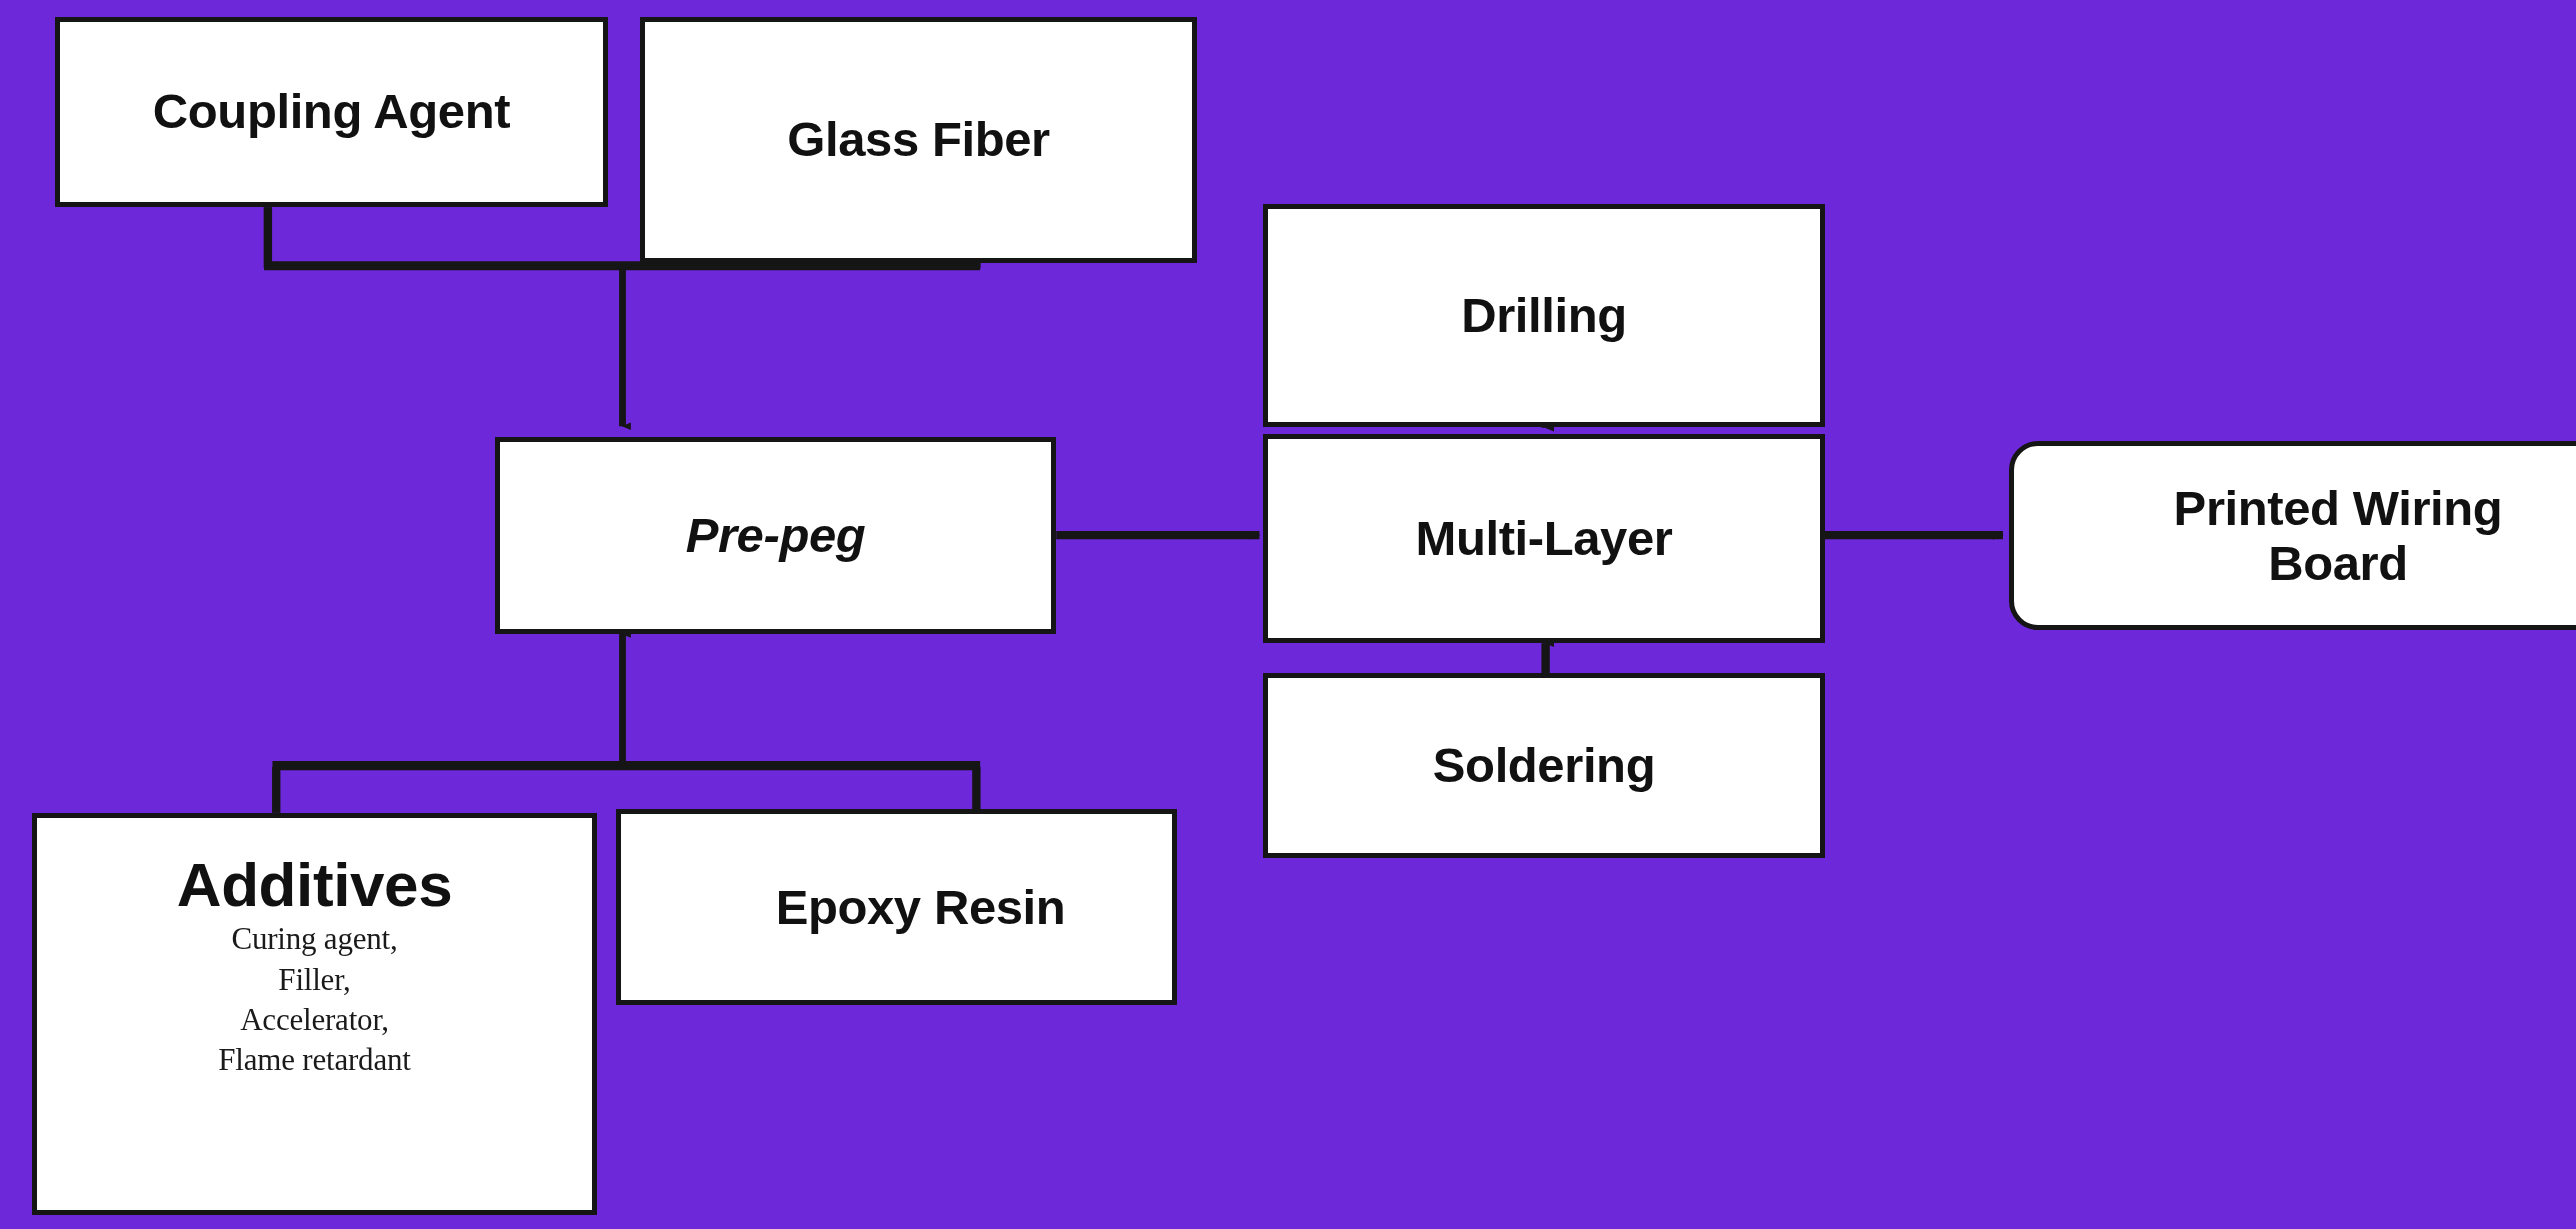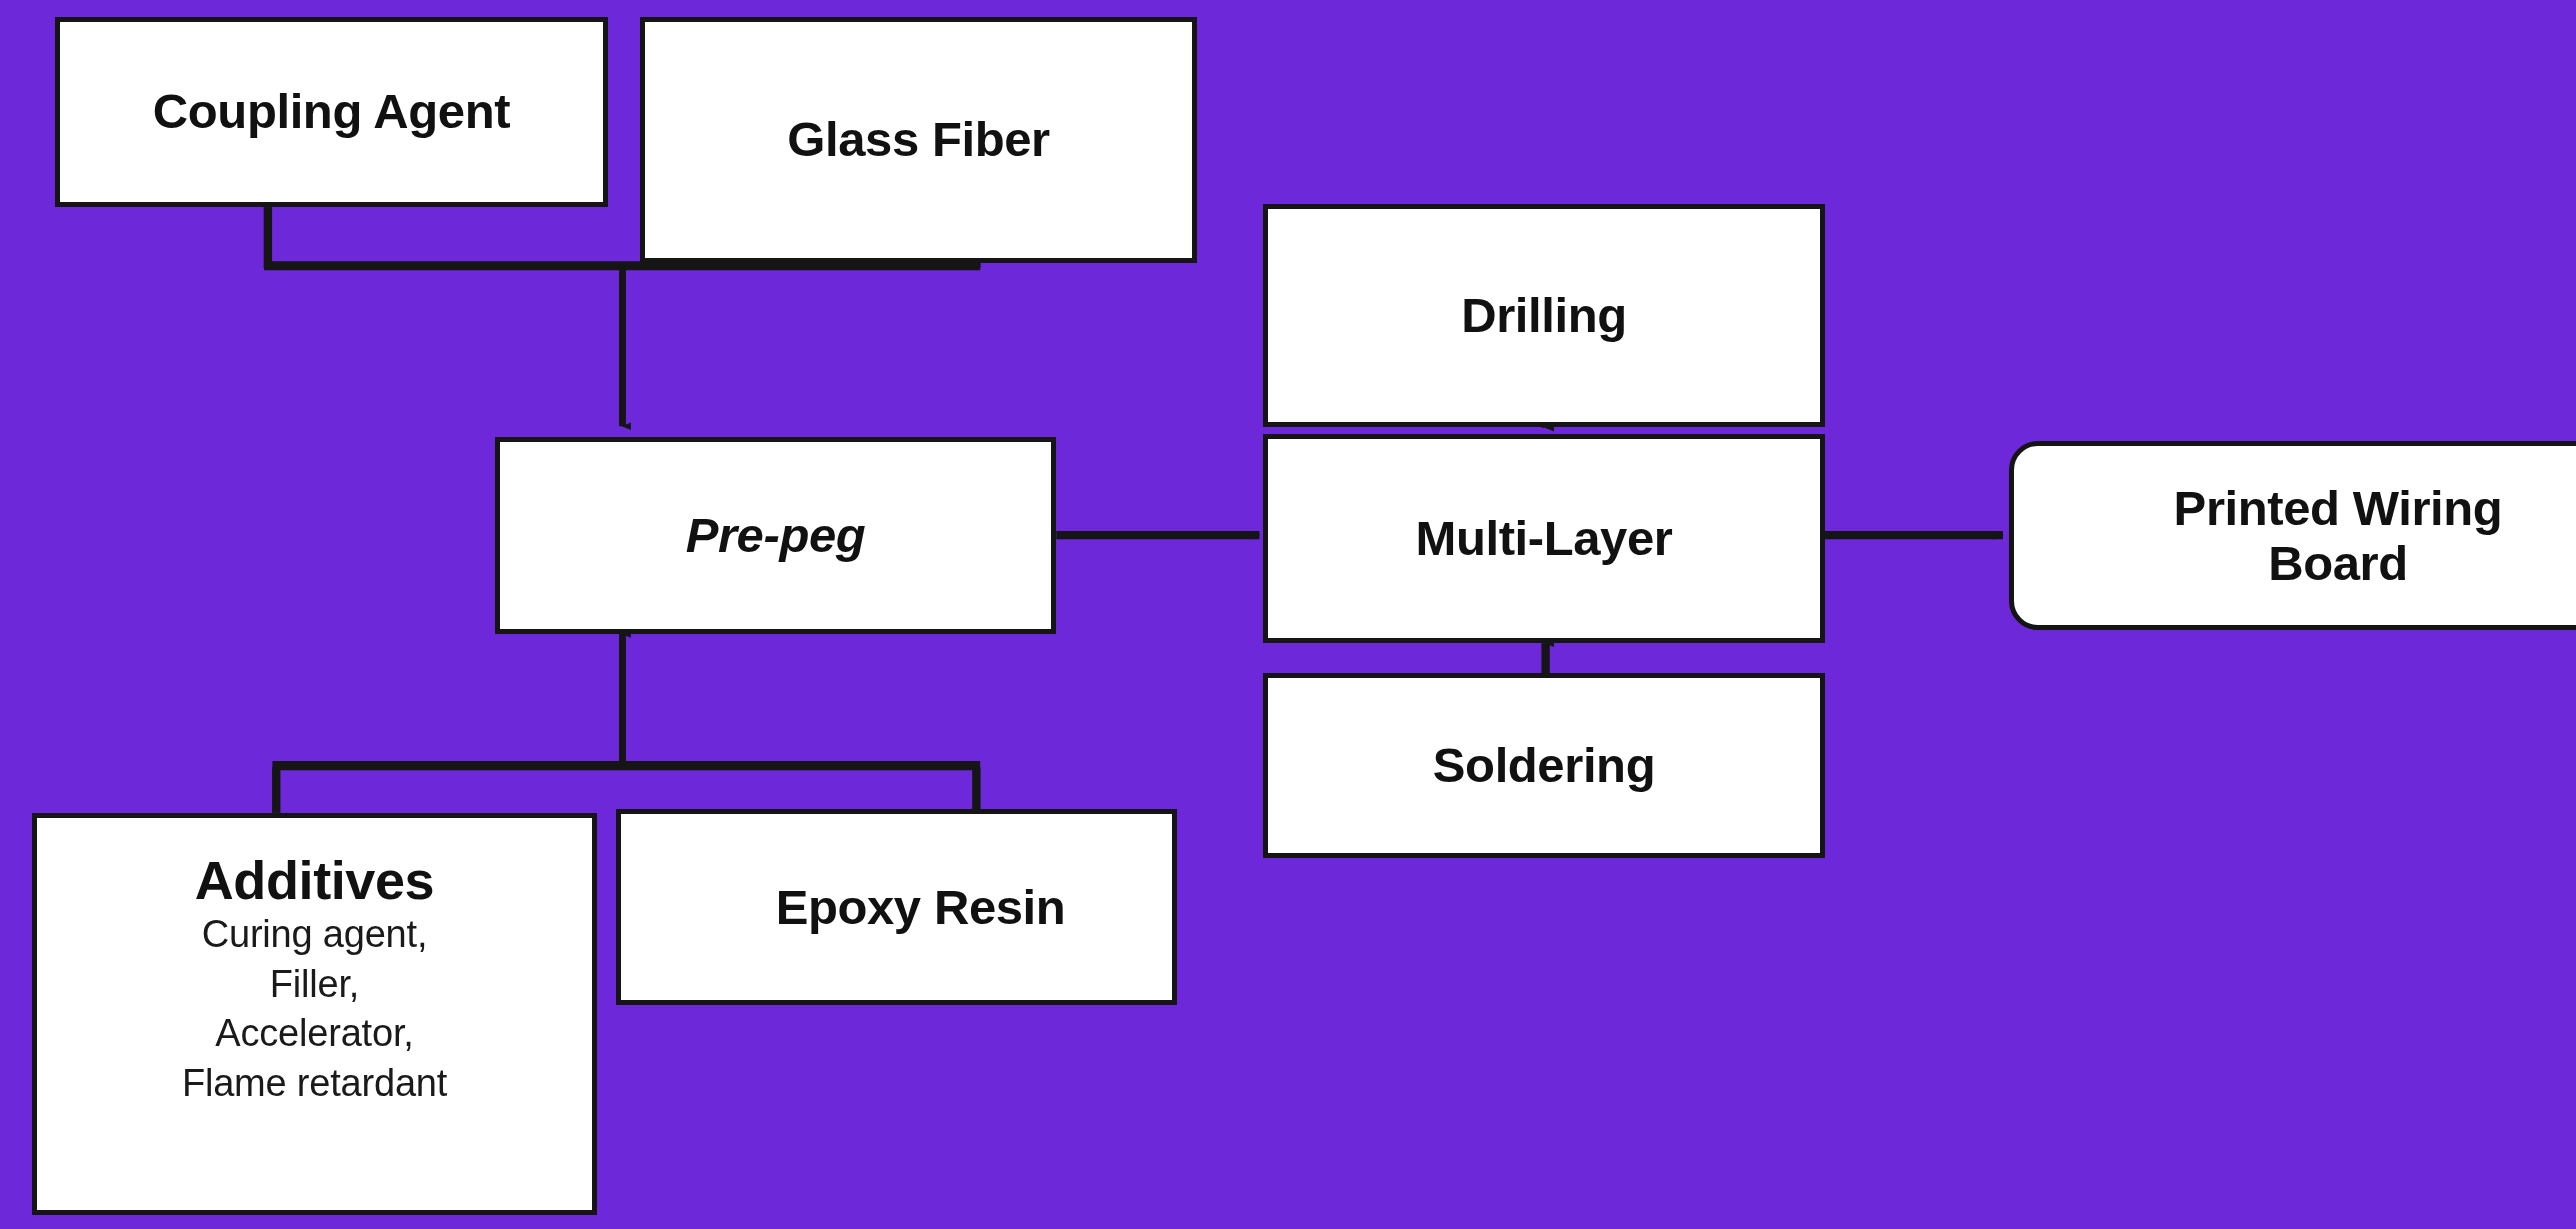--- a/index.html
+++ b/index.html
@@ -36,27 +36,28 @@
     text-align: center;
     z-index: 5;
   }
   .node-label {
     font-weight: bold;
     color: #111111;
     line-height: 1.12;
     letter-spacing: -0.4px;
   }
   .sz-lg { font-size: 49px; }
-  .sz-md { font-size: 54px; }
+  .sz-md { font-size: 62px; }
   .node-sub {
     font-weight: normal;
-    font-size: 38px;
+    font-size: 31px;
     color: #1a1a1a;
     line-height: 1.30;
     letter-spacing: -0.2px;
+    font-family: Liberation Serif, serif;
   }
   .sub-line { display: block; }
 </style>
 </head>
 <body>
 
 <div id="canvas">
 
   <svg id="edges" viewBox="0 0 3385 1616" xmlns="http://www.w3.org/2000/svg">
     <defs>

